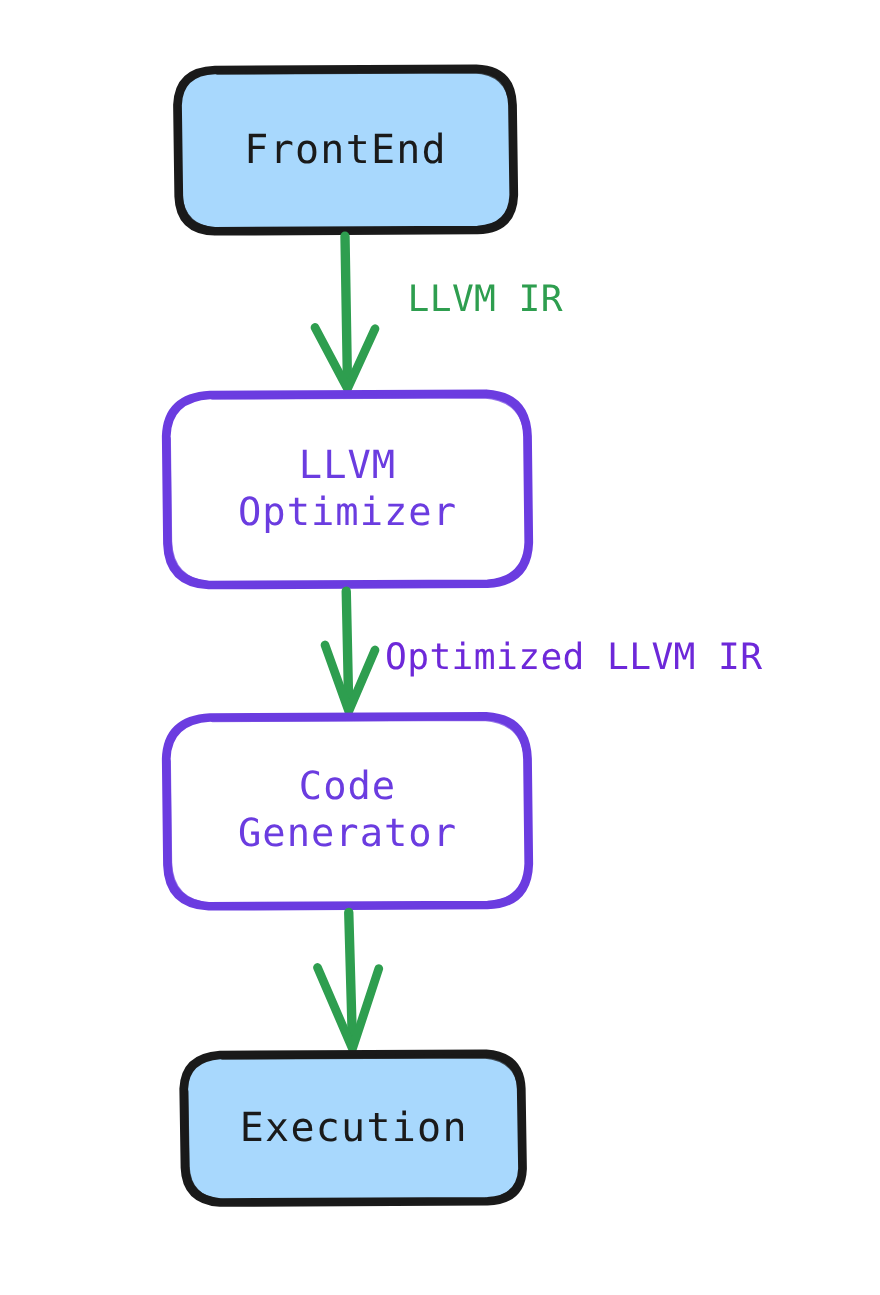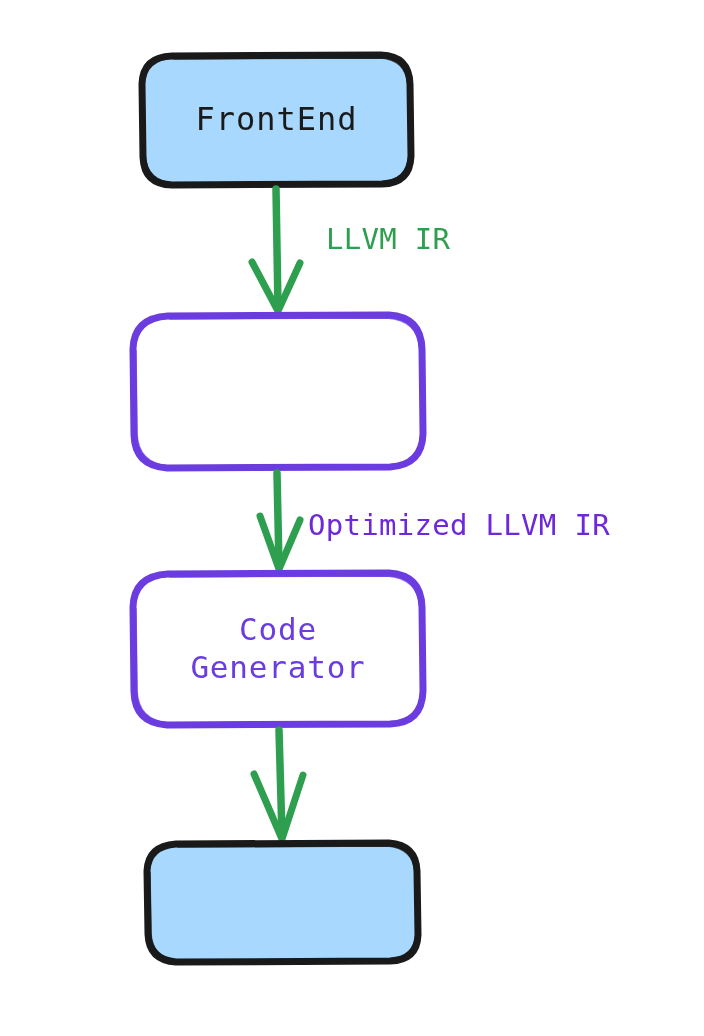--- a/index.html
+++ b/index.html
@@ -106,25 +106,32 @@
       <path d="M 176 844 L 389 843 Q 416 845 417 871 L 418 935 Q 417 960 390 961 L 176 962 Q 149 960 148 934 L 147 871 Q 148 846 176 844 Z" fill="#a8d8fd" stroke="#1a1a1a" stroke-width="7" stroke-linejoin="round" stroke-linecap="round"></path>
       <path d="M 178 846 L 387 845 Q 414 847 416 872 M 418 931 L 417 936 Q 415 959 388 960 L 178 961 Q 151 959 150 933 L 149 873" fill="none" stroke="#1a1a1a" stroke-width="3.5" stroke-linejoin="round" stroke-linecap="round" opacity="0.75"></path>
     </g>
 
   </svg>
 
   <div class="node-box node-terminal" style="left:142px; top:55px; width:269px; height:130px;">
     <span class="node-label" style="color:#1a1a1a;">FrontEnd</span>
   </div>
 
+  <div class="node-box node-process" style="left:133px; top:315px; width:290px; height:153px;">
+    <span class="node-label" style="color:#6b3ce0;">LLVM
+Optimizer</span>
+  </div>
 
   <div class="node-box node-process" style="left:133px; top:573px; width:290px; height:152px;">
     <span class="node-label" style="color:#6b3ce0;">Code
 Generator</span>
   </div>
 
+  <div class="node-box node-terminal" style="left:148px; top:843px; width:270px; height:119px;">
+    <span class="node-label" style="color:#1a1a1a;">Execution</span>
+  </div>
 
   <div class="edge-label" style="left:312px; top:222px; color:#2e9e4f;margin-left:14px;">LLVM IR</div>
 
   <div class="edge-label" style="left:308px; top:508px; color:#6d28d9;">Optimized LLVM IR</div>
 
 
 </div>
 
 </body></html>

